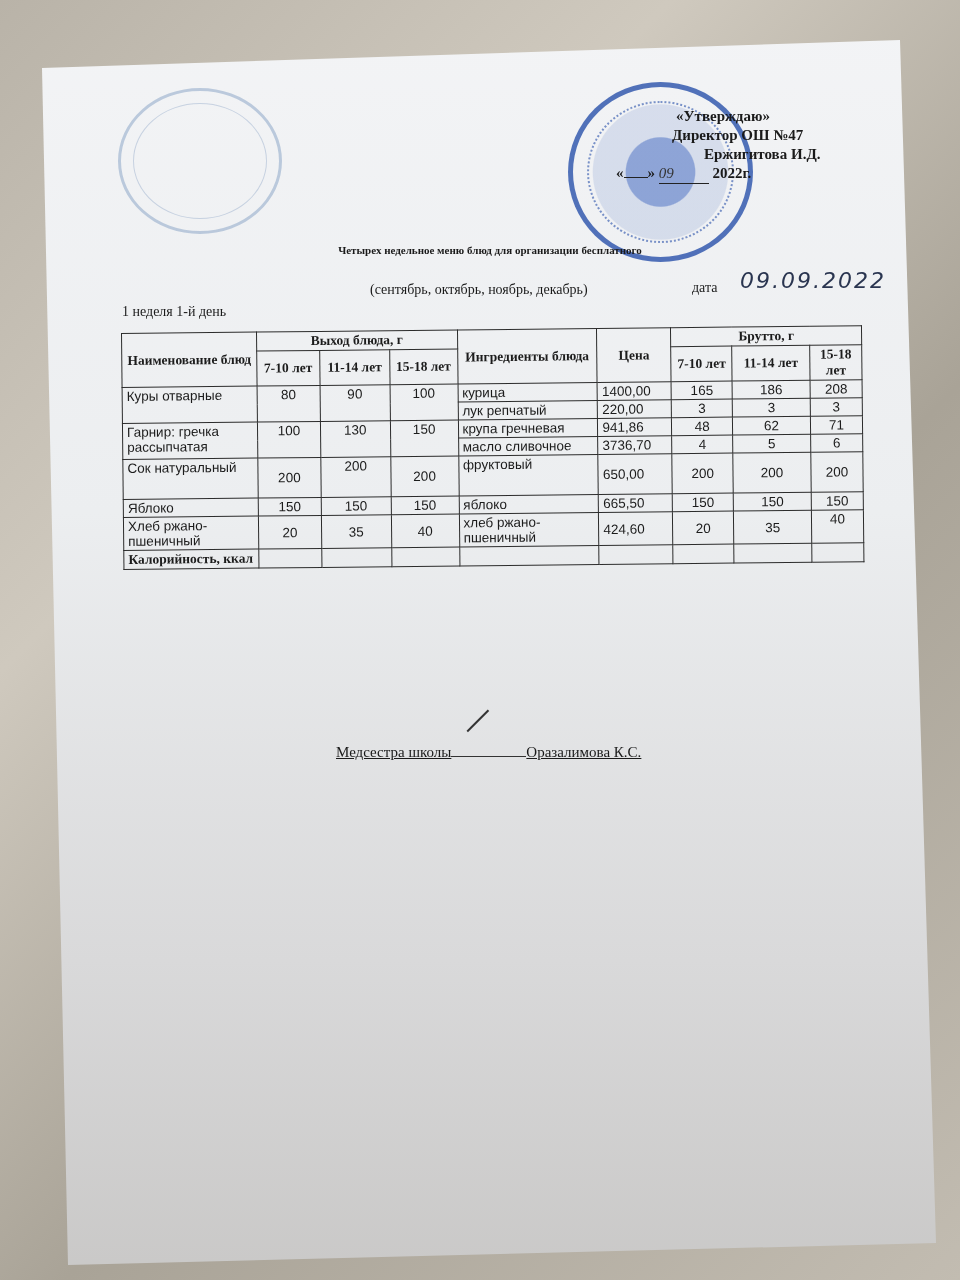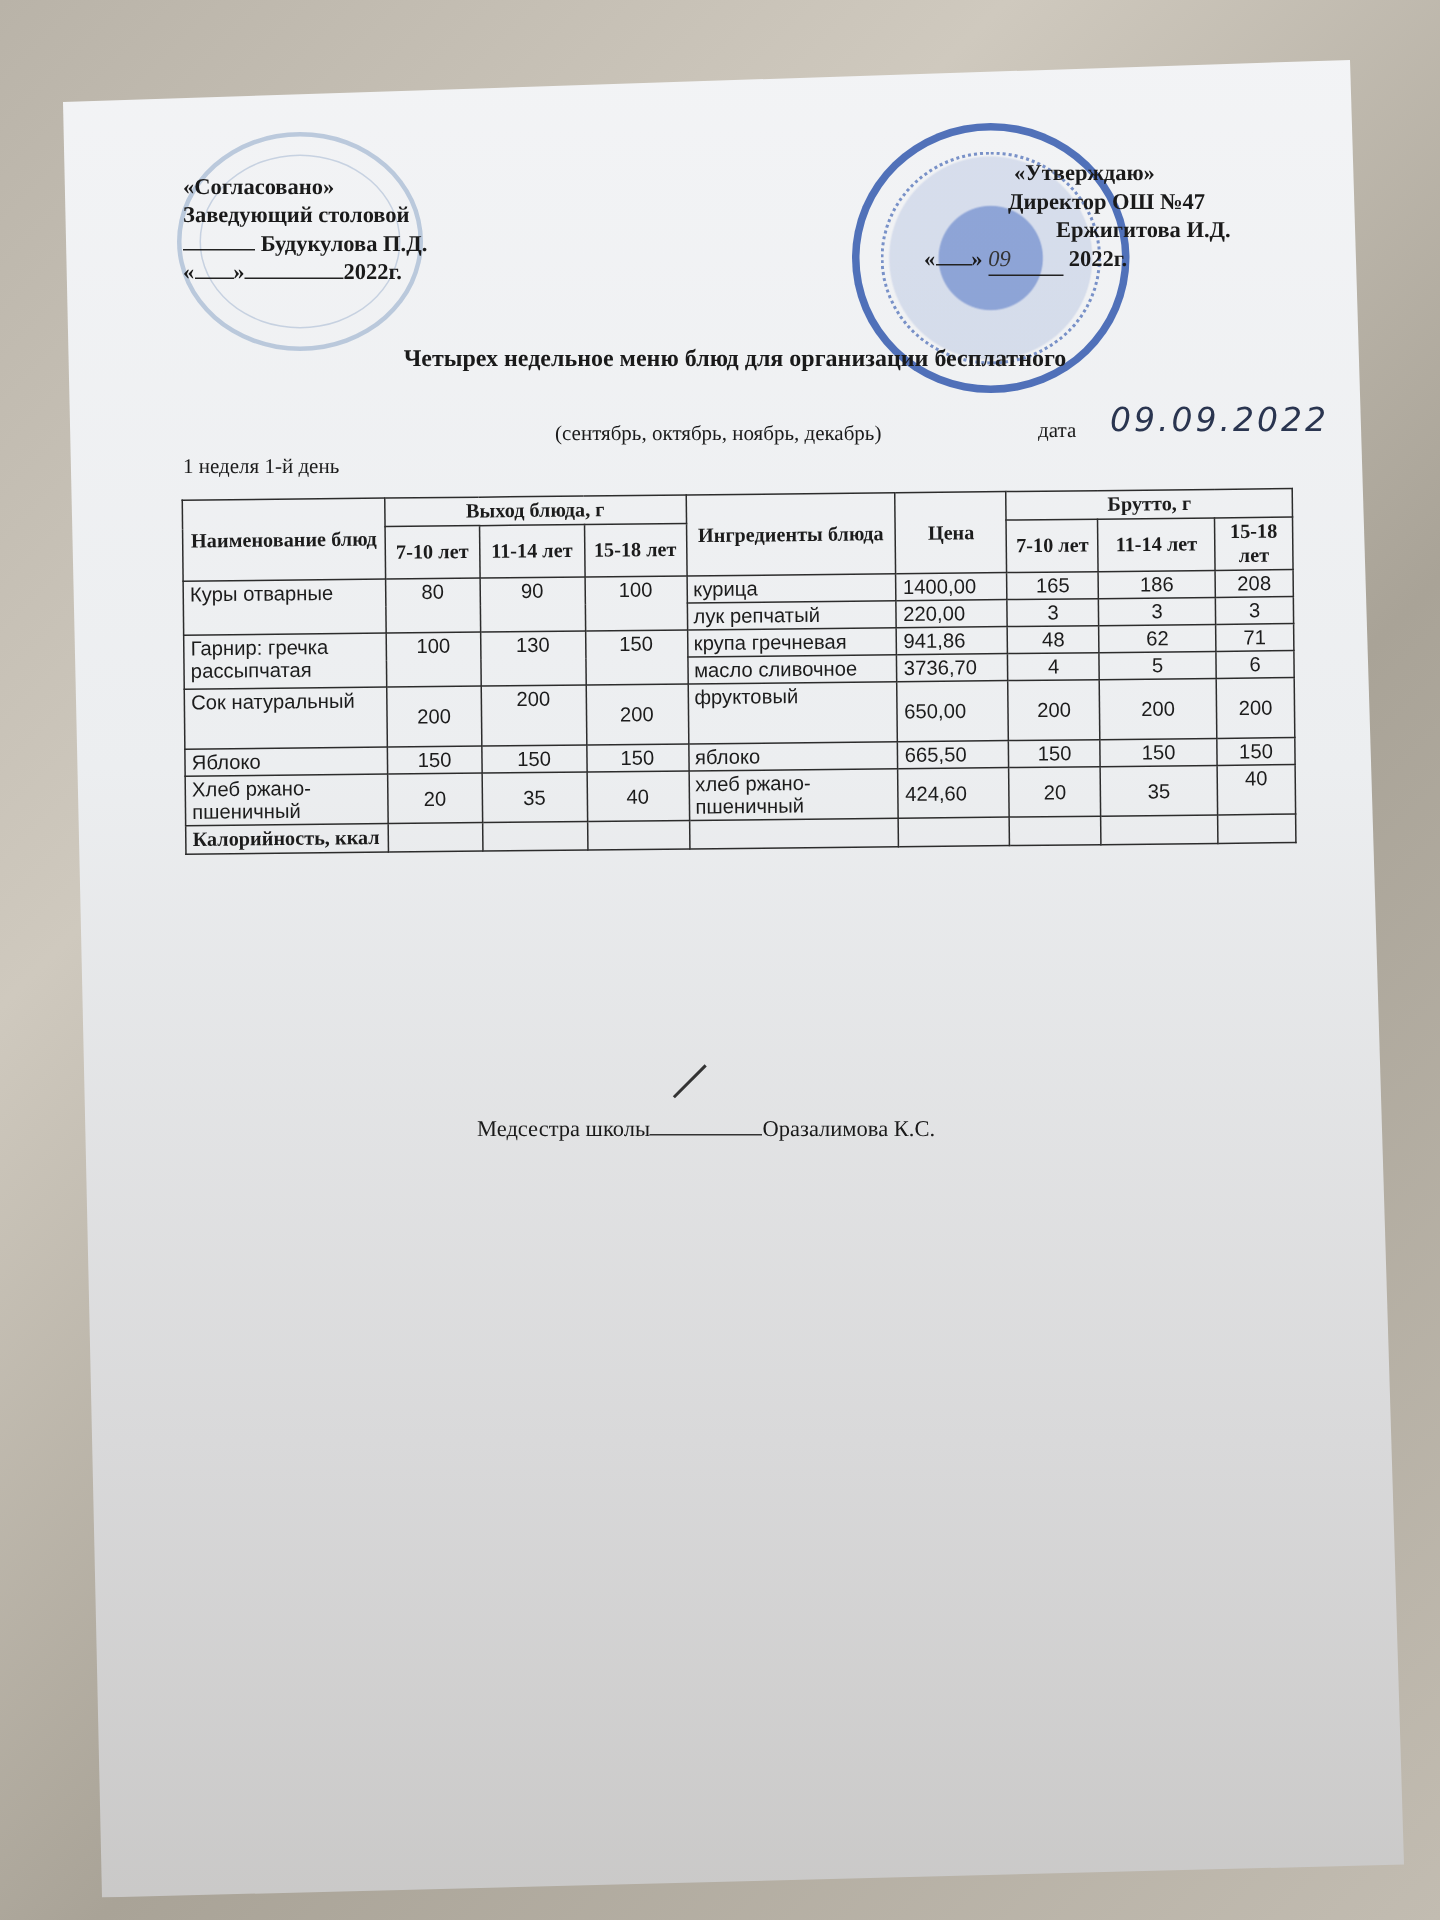--- a/index.html
+++ b/index.html
@@ -32,59 +32,48 @@
     background: radial-gradient(circle at 50% 50%, rgba(60,100,190,0.55) 0 28%, rgba(60,100,190,0.15) 29% 55%, transparent 56%);
   }
   .stamp-right::after {
     content:""; position:absolute; inset:14px; border-radius:50%;
     border:2px dotted rgba(40,80,170,0.6);
   }
   .approval { font-weight:bold; font-size:15px; line-height:19px; }
   .left-block { left:122px; top:116px; }
   .right-block { left:676px; top:107px; text-align:left; }
   .right-block .ln { display:block; }
-  .title { font-weight:bold; font-size:16px; text-align:center; line-height:16px; }
+  .title { font-weight:bold; font-size:11px; text-align:center; line-height:16px;margin-top:10px; }
   .subline { font-size:14px; }
   .date-hand { font-family:"DejaVu Sans", sans-serif; font-size:22px; color:#2a3550; letter-spacing:2px; font-style:italic; }
   table.menu {
     position:absolute; left:121px; top:333px; width:741px;
     border-collapse:collapse; font-size:13.5px; color:#1c1c1c;
     font-family: "Liberation Sans", sans-serif;
     transform: rotate(-0.6deg); transform-origin: left top;
   }
   table.menu th, table.menu td {
     border:1.2px solid #2c2c2c; padding:1px 4px; vertical-align:top;
   }
   table.menu th { font-family:"Liberation Serif", serif; font-weight:bold; text-align:center; vertical-align:middle; }
   table.menu td.num { text-align:center; }
   table.menu td.price { text-align:left; }
   .bold { font-weight:bold; font-family:"Liberation Serif", serif; }
-  .signature-line { left:318px; top:742px; font-size:15px; }
+  .signature-line { left:336px; top:742px; font-size:15px;text-decoration:underline; }
   .sig-scribble { display:inline-block; width:75px; border-bottom:1px solid #333; height:14px; position:relative; }
   .sig-scribble::after{ content:""; position:absolute; left:20px; top:-22px; width:40px; height:30px; border-left:2px solid #333; transform:rotate(45deg); }
 </style>
 </head>
 <body>
 
 <div class="paper">
 
   <div class="stamp stamp-left"></div>
   <div class="stamp stamp-right"></div>
 
-  <div class="abs approval left-block">
-    <div>«Согласовано»</div>
-    <div>Заведующий столовой</div>
-    <div>
-      <span style="display:inline-block;width:48px;border-bottom:1px solid #222;"></span>
-      <span>Будукулова П.Д.</span>
-    </div>
-    <div>
-      <span>«</span><span style="display:inline-block;width:26px;border-bottom:1px solid #222;"></span><span>»</span><span style="display:inline-block;width:66px;border-bottom:1px solid #222;"></span><span>2022г.</span>
-    </div>
-  </div>
 
   <div class="abs approval right-block">
     <span class="ln">«Утверждаю»</span>
     <span class="ln" style="margin-left:-4px">Директор ОШ №47</span>
     <span class="ln" style="margin-left:28px">Ержигитова И.Д.</span>
     <span class="ln" style="margin-left:-60px">
       «<span style="display:inline-block;width:24px;border-bottom:1px solid #222;"></span>»
       <span style="display:inline-block;width:50px;border-bottom:1px solid #222;font-weight:normal;font-style:italic;color:#333;">09</span>
       <span>2022г.</span>
     </span>

